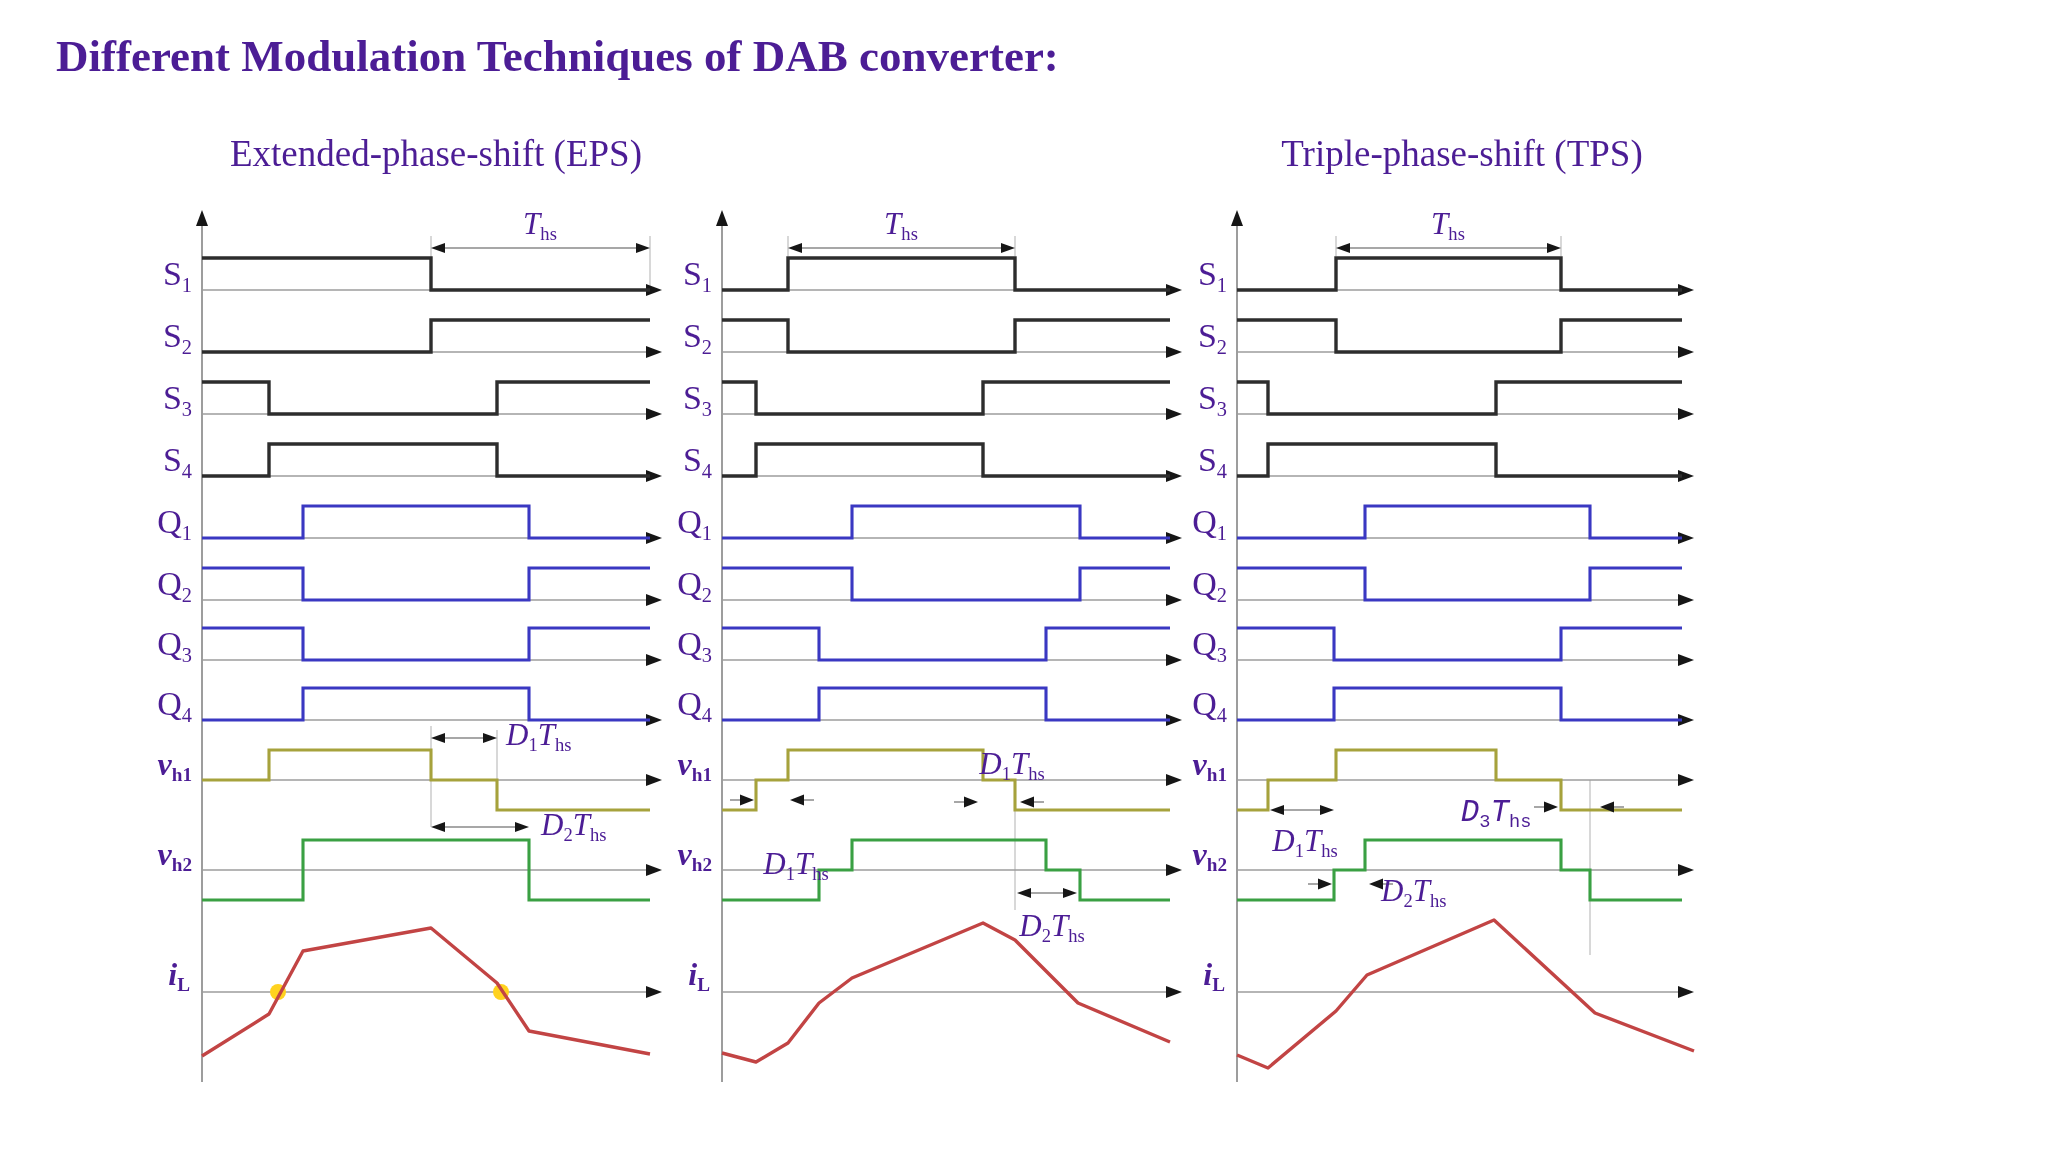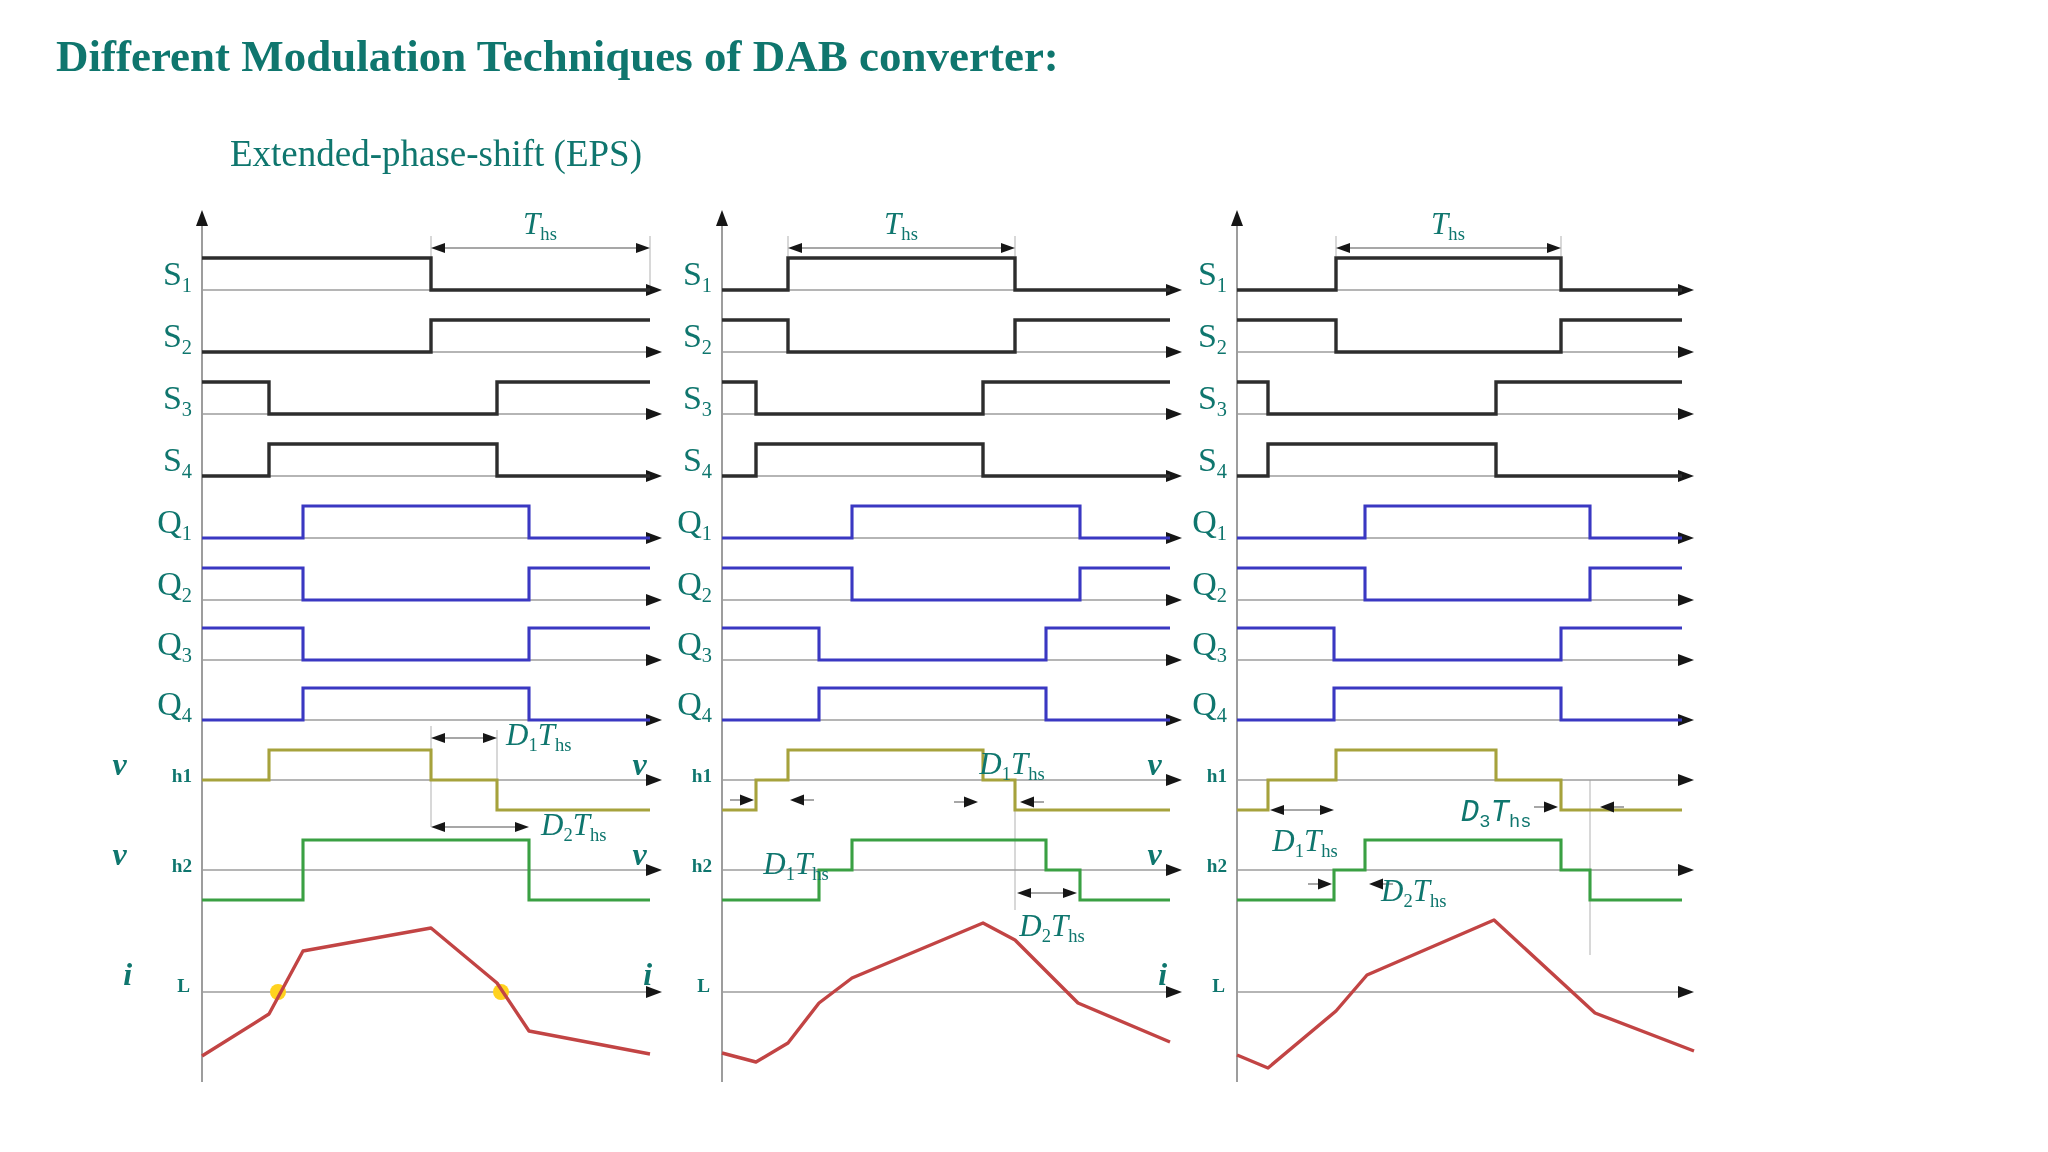--- a/index.html
+++ b/index.html
@@ -1,40 +1,41 @@
 <!DOCTYPE html>
 <html><head>
 <meta charset="utf-8">
 <style>
   html,body{margin:0;padding:0;background:#ffffff;}
   .canvas{position:relative;width:2048px;height:1152px;background:#ffffff;overflow:hidden;
-          font-family:"Liberation Serif","DejaVu Serif",serif;color:#0f766e;}
+          font-family:"Liberation Serif","DejaVu Serif",serif;color:#4c1d95;}
   .slide-title{position:absolute;left:56px;top:30px;font-size:45px;font-weight:bold;white-space:nowrap;}
   .col-h{position:absolute;top:132px;transform:translateX(-50%);font-size:37px;white-space:nowrap;}
   .col-h.c1{left:436px}
   .col-h.c2{left:944px}
   .col-h.c3{left:1462px}
   svg.fig{position:absolute;left:0;top:0;}
   .lbl{position:absolute;white-space:nowrap;line-height:1;}
   .lbl.row{font-size:34px;transform:translate(-100%,-50%);}
   .lbl.rowv{font-size:32px;transform:translate(-100%,-50%);}
   .lbl.ann{font-size:31px;}
   .lbl.mid{transform:translate(-50%,-50%);}
   .lbl.start{transform:translate(0,-50%);}
   .st-i{font-style:italic;}
   .st-ib{font-style:italic;font-weight:bold;}
   .st-sub{font-size:.6em;vertical-align:-0.35em;}
-  .st-subb{font-size:.6em;vertical-align:-0.35em;font-weight:bold;margin-left:45px;}
+  .st-subb{font-size:.6em;vertical-align:-0.35em;font-weight:bold;}
 </style>
 </head>
 <body>
 
 <div class="canvas">
   <div class="slide-title">Different Modulation Techniques of DAB converter:</div>
   <div class="col-h c1">Extended-phase-shift (EPS)</div>
+  <div class="col-h c3">Triple-phase-shift (TPS)</div>
   <svg class="fig" id="fig" width="2048" height="1152" viewBox="0 0 2048 1152">
       <line x1="431" y1="236" x2="431" y2="258" stroke="#c8c8c8" stroke-width="1.4"></line>
       <line x1="650" y1="236" x2="650" y2="290" stroke="#c8c8c8" stroke-width="1.4"></line>
       <line x1="431" y1="726" x2="431" y2="827" stroke="#c8c8c8" stroke-width="1.4"></line>
       <line x1="497" y1="730" x2="497" y2="810" stroke="#c8c8c8" stroke-width="1.4"></line>
       <line x1="202" y1="220" x2="202" y2="1082" stroke="#9d9d9d" stroke-width="2"></line>
       <polygon points="202,210 196,226 208,226" fill="#161616"></polygon>
       <line x1="202" y1="290" x2="649" y2="290" stroke="#9d9d9d" stroke-width="1.5"></line>
       <polygon points="662,290 646,284 646,296" fill="#161616"></polygon>
       <polyline points="202,258 431,258 431,290 650,290" fill="none" stroke="#2d2d2d" stroke-width="3.4" stroke-linejoin="miter"></polyline>

